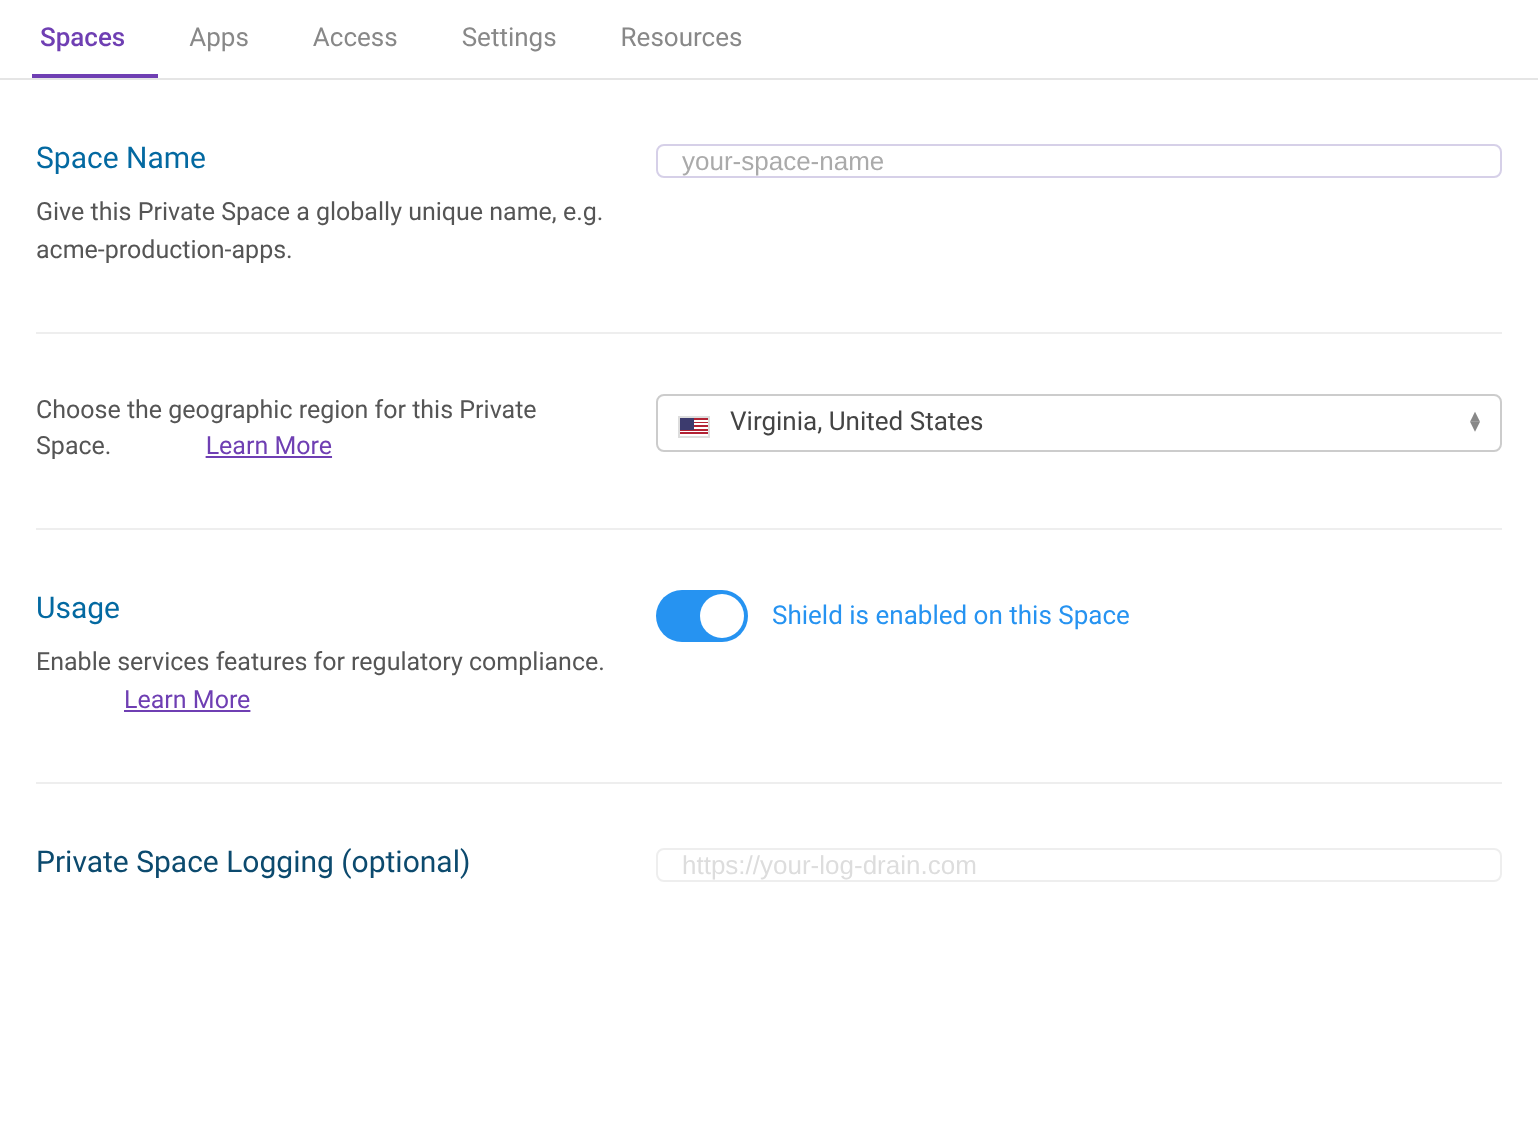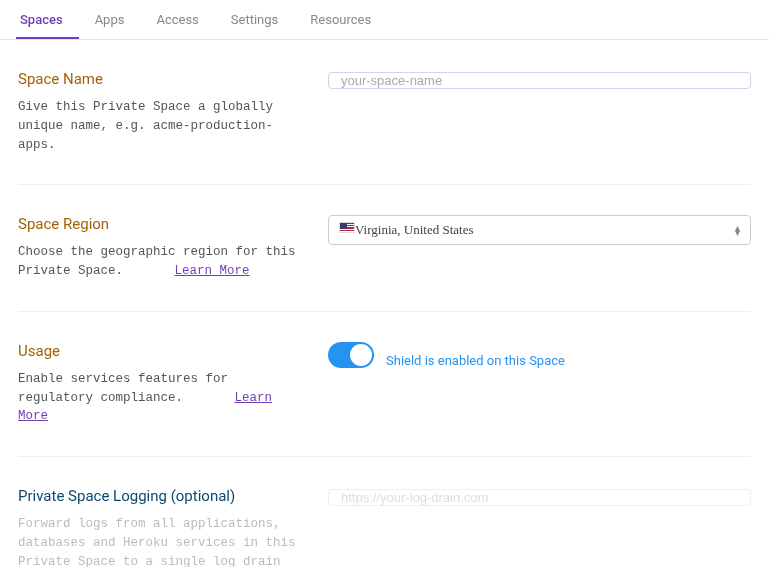--- a/index.html
+++ b/index.html
@@ -48,29 +48,28 @@
     }
     .left-col {
       width: 310px;
       padding-right: 20px;
     }
     .right-col {
       flex: 1;
     }
     .section-title {
       font-size: 15px;
-      color: #a16207;
+      color: #0369a1;
       font-weight: 400;
       margin-bottom: 10px;
     }
     .section-desc {
       font-size: 12.5px;
       color: #555;
       line-height: 1.5;
-      font-family: Liberation Mono, monospace;
     }
     .section-desc a {
       color: #6f3fb3;
       text-decoration: underline;
       margin-left: 44px;
     }
     .faded .section-title {
       color: #0c4a6e;
     }
     .faded .section-desc {
@@ -96,25 +95,25 @@
     }
     .faded .text-input::placeholder {
       color: #ddd;
     }
     .select-wrap {
       width: 100%;
       border: 1px solid #ccc;
       border-radius: 4px;
       padding: 6px 10px;
       display: flex;
-      align-items: flex-start;
+      align-items: flex-end;
+      gap: 10px;
       font-size: 13px;
       color: #444;
       position: relative;
-      font-family: Liberation Serif, serif;
     }
     .flag {
       width: 16px;
       height: 11px;
       display: inline-block;
       background: linear-gradient(to bottom,
         #b22234 0%, #b22234 10%, #fff 10%, #fff 20%,
         #b22234 20%, #b22234 30%, #fff 30%, #fff 40%,
         #b22234 40%, #b22234 50%, #fff 50%, #fff 60%,
         #b22234 60%, #b22234 70%, #fff 70%, #fff 80%,
@@ -137,21 +136,21 @@
       top: 50%;
       transform: translateY(-50%);
       font-size: 10px;
       color: #888;
       line-height: 0.5;
       display: flex;
       flex-direction: column;
     }
     .toggle-row {
       display: flex;
-      align-items: flex-end;
+      align-items: center;
       gap: 12px;
     }
     .toggle {
       width: 46px;
       height: 26px;
       background: #2693f1;
       border-radius: 13px;
       position: relative;
       cursor: pointer;
     }
@@ -187,21 +186,20 @@
       <h3 class="section-title">Space Name</h3>
       <p class="section-desc">Give this Private Space a globally unique name, e.g. acme-production-apps.</p>
     </div>
     <div class="right-col">
       <input type="text" class="text-input" placeholder="your-space-name" style="">
     </div>
   </div>
 
   <div class="section">
     <div class="left-col">
-      <h3 class="section-title">Space Region</h3>
       <p class="section-desc">
         <span>Choose the geographic region for this Private Space. </span><a href="#">Learn More</a>
       </p>
     </div>
     <div class="right-col">
       <div class="select-wrap">
         <span class="flag"></span>
         <span>Virginia, United States</span>
         <span class="select-arrows">
           <span>▴</span>
@@ -224,22 +222,19 @@
           <div class="toggle-knob"></div>
         </div>
         <span class="toggle-label">Shield is enabled on this Space</span>
       </div>
     </div>
   </div>
 
   <div class="section faded">
     <div class="left-col">
       <h3 class="section-title">Private Space Logging (optional)</h3>
-      <p class="section-desc">
-        <span>Forward logs from all applications, databases and Heroku services in this Private Space to a single log drain URL. </span><a href="#">Learn More</a>
-      </p>
     </div>
     <div class="right-col">
       <input type="text" class="text-input" placeholder="https://your-log-drain.com" style="">
     </div>
   </div>
 
 </div>
 
 </body></html>

